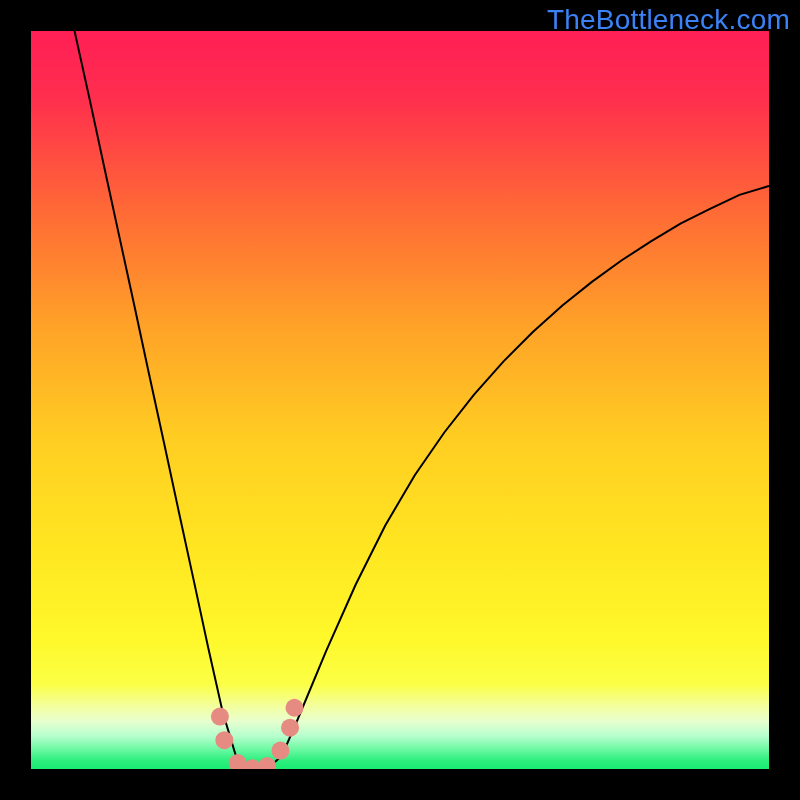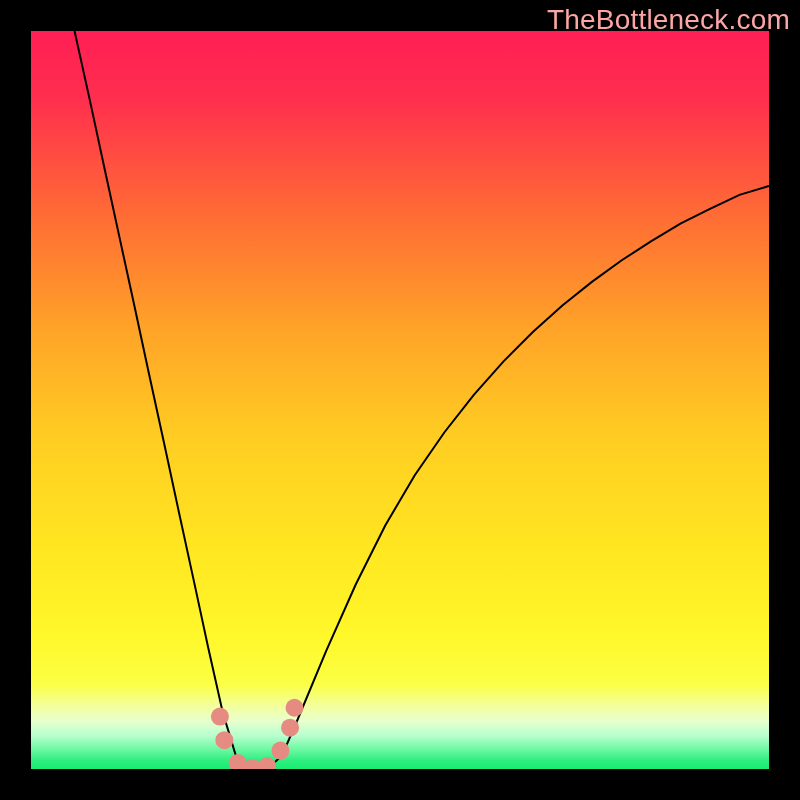--- a/index.html
+++ b/index.html
@@ -21,21 +21,21 @@
     position: absolute;
     left: 31px;
     top: 31px;
     width: 738px;
     height: 738px;
   }
   .watermark {
     position: absolute;
     top: 4px;
     right: 10px;
-    color: #fca5a5;
+    color: #3b82f6;
     font-size: 28px;
     font-weight: 400;
     letter-spacing: 0.2px;
     user-select: none;
   }
 </style>
 </head>
 <body>
 
 <div class="frame">

